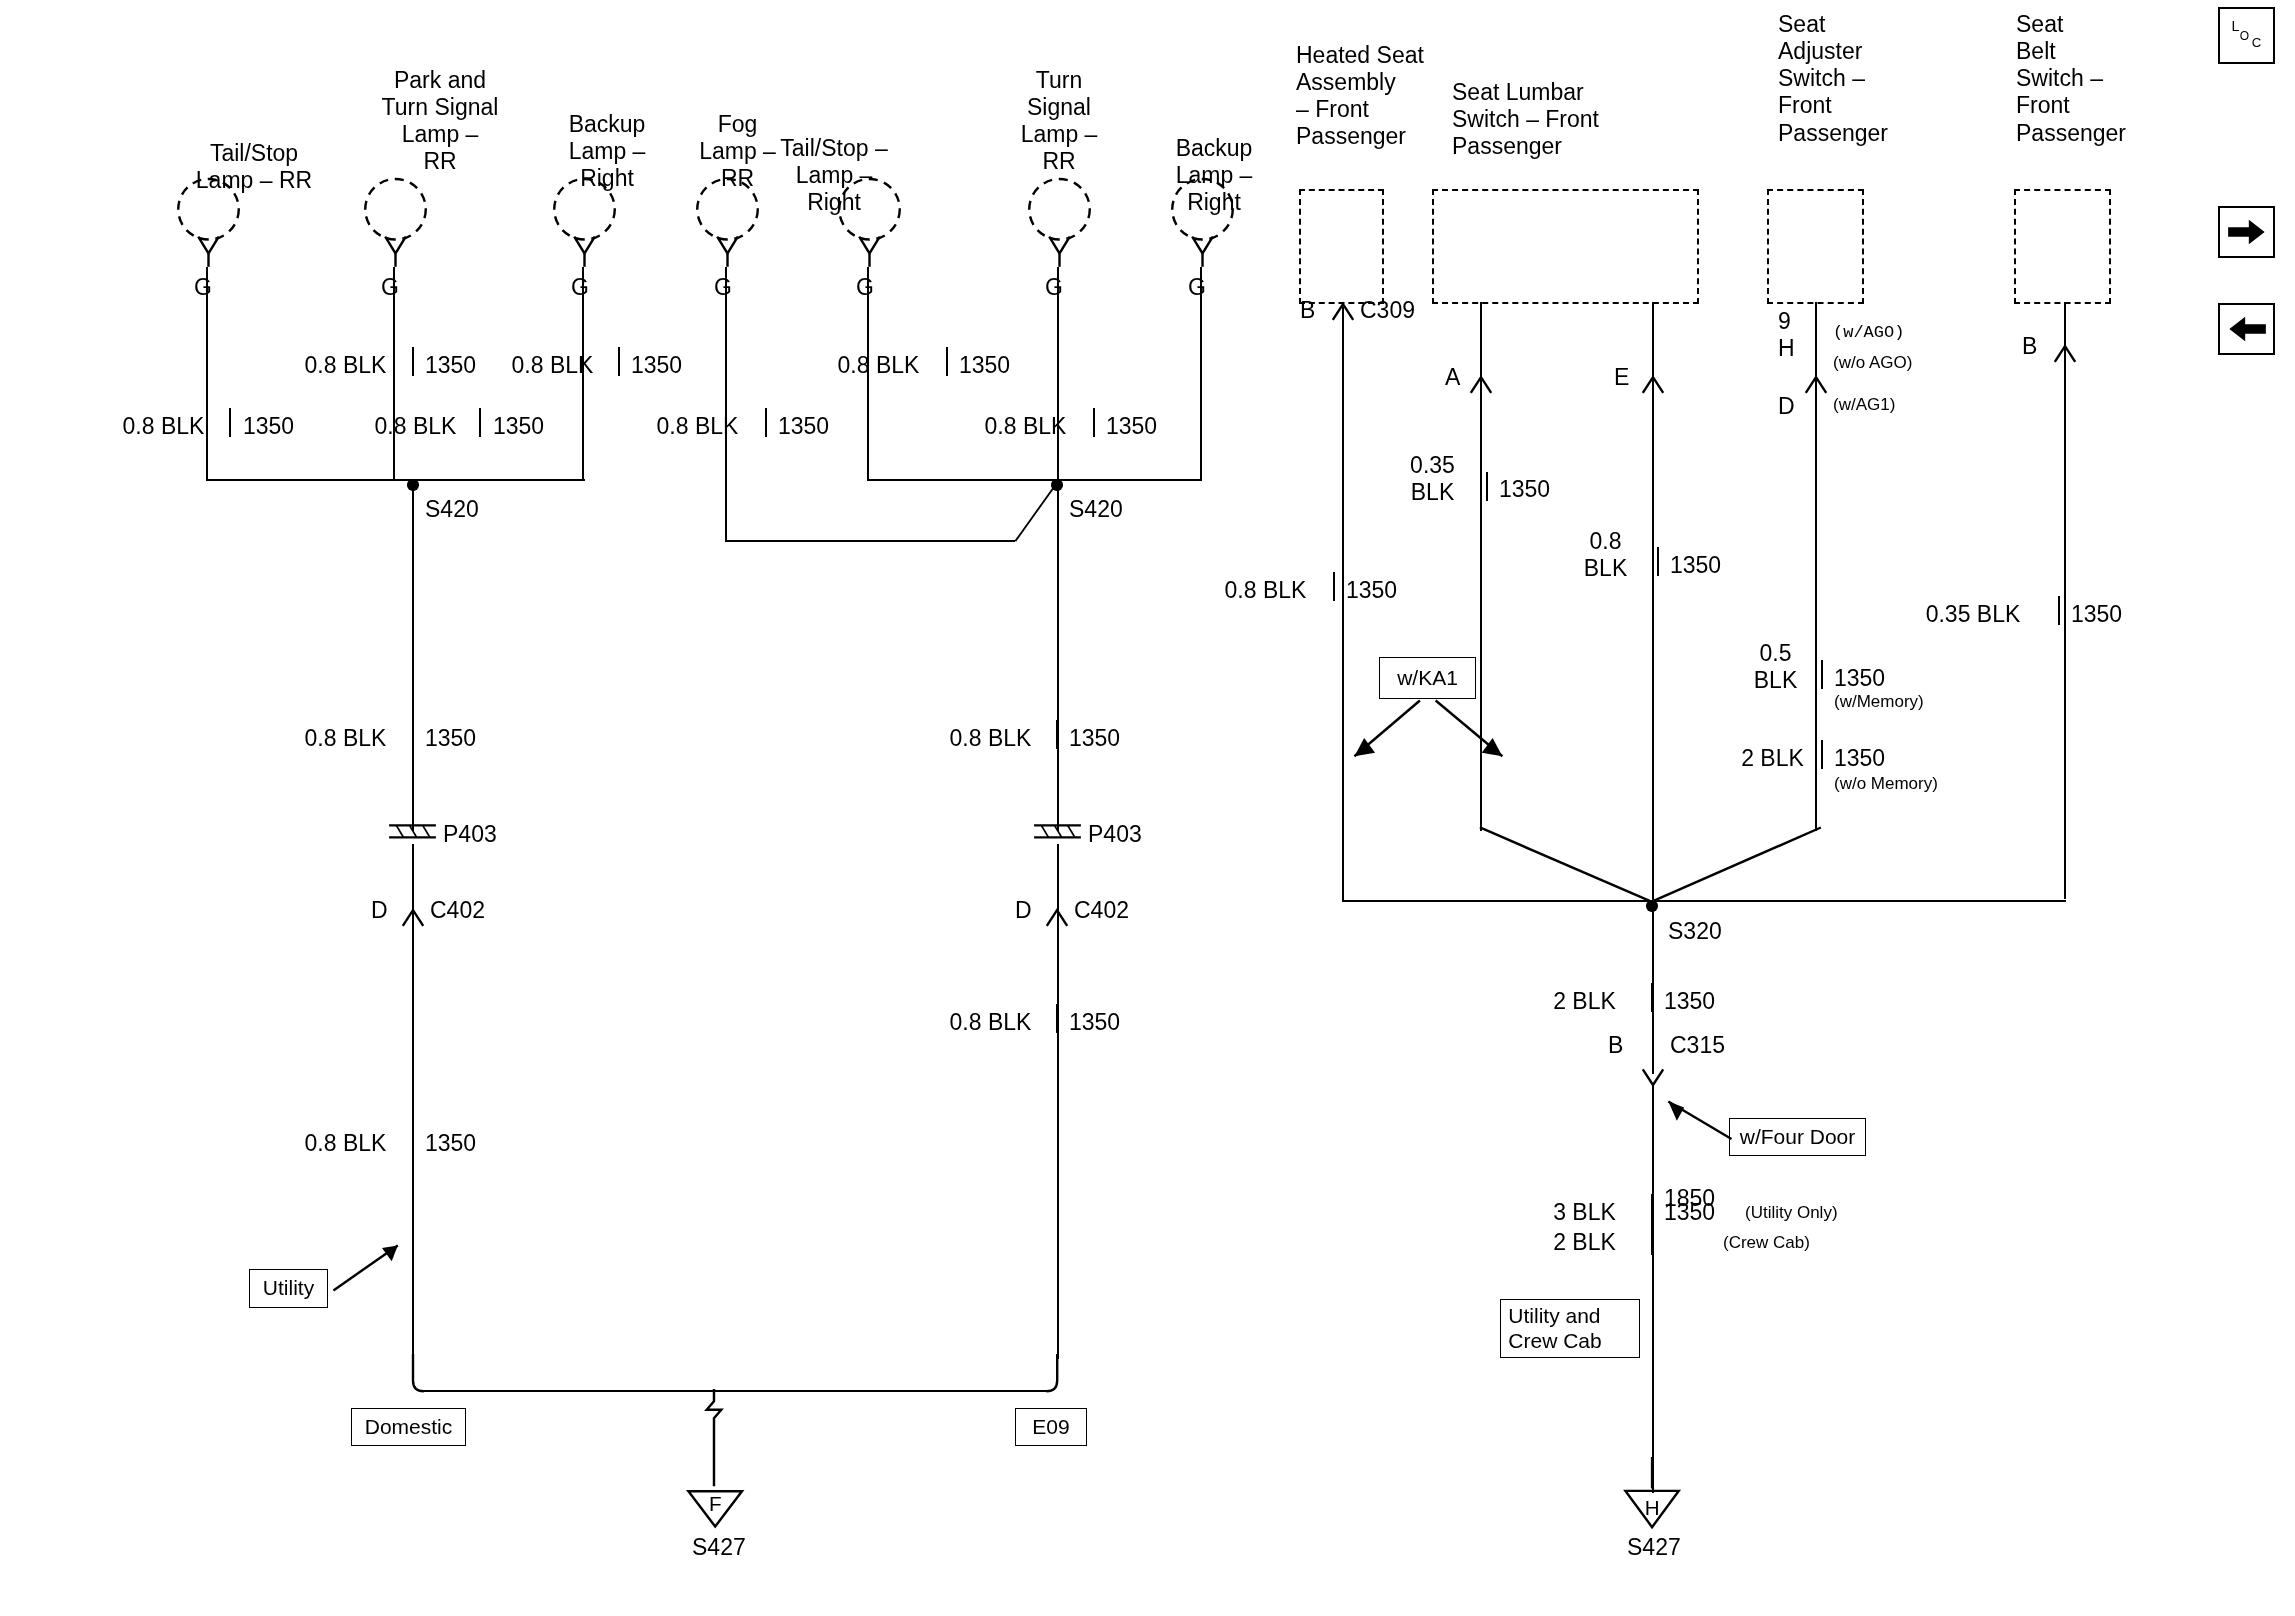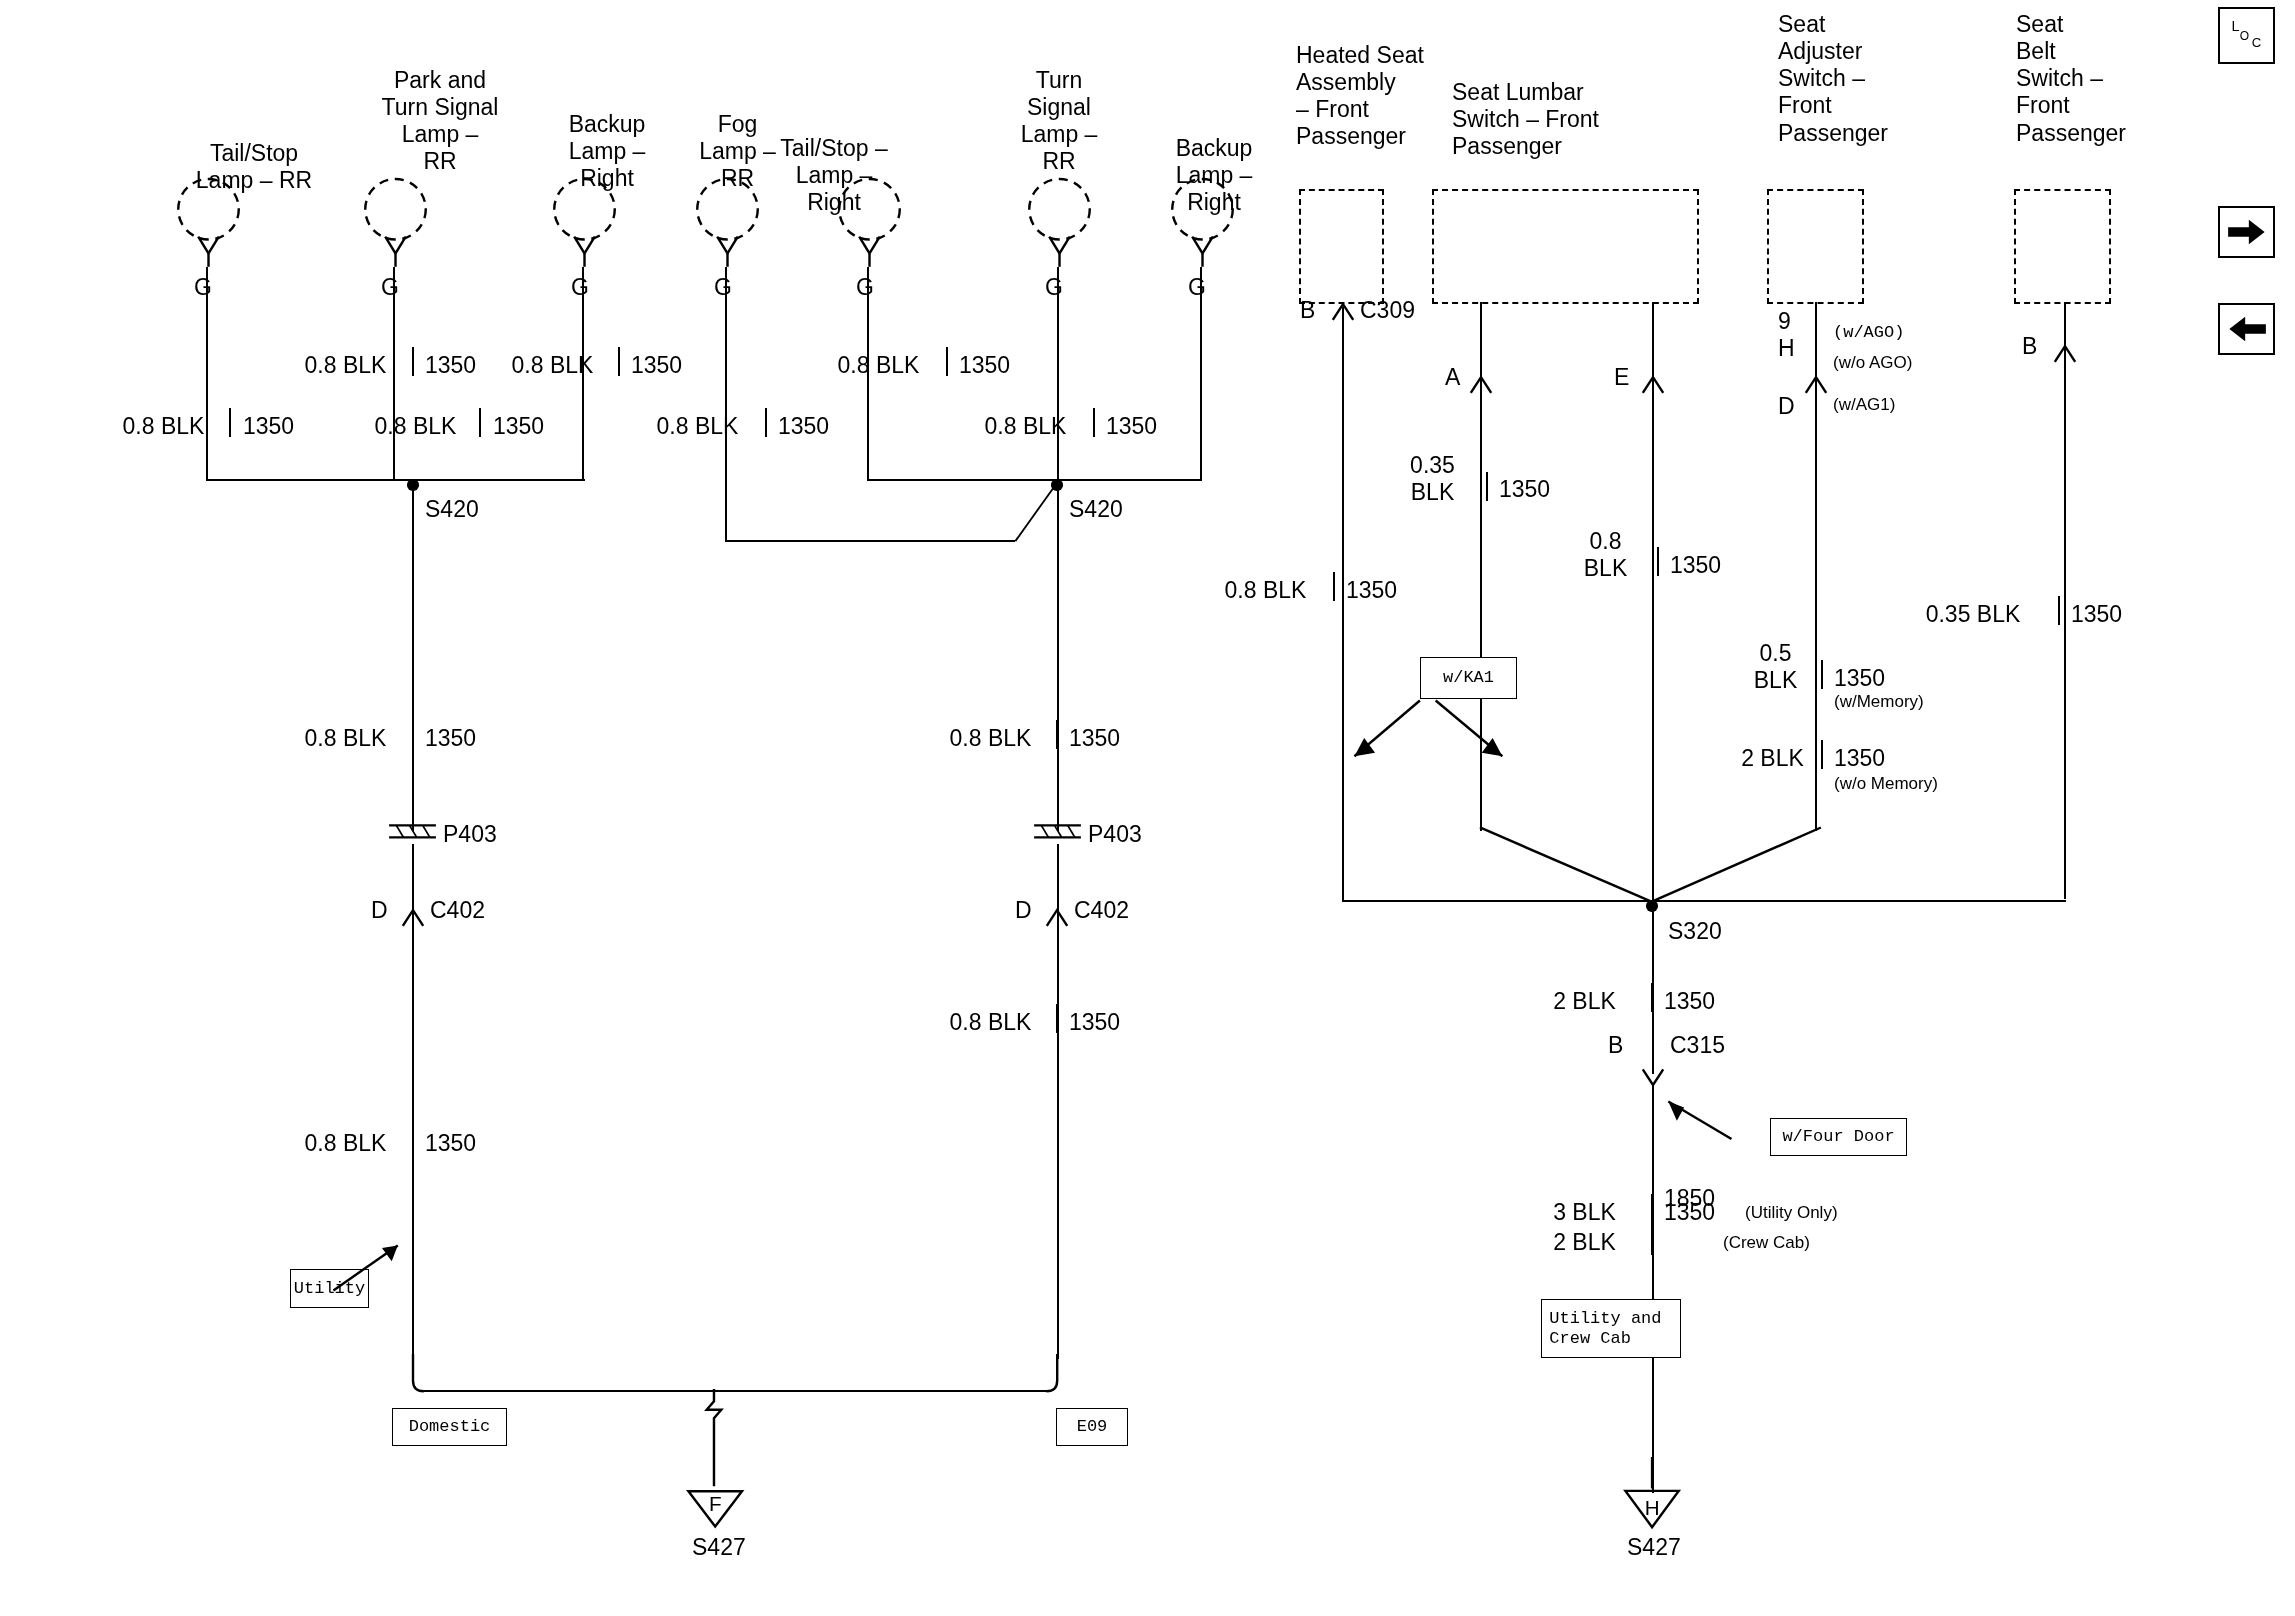--- a/index.html
+++ b/index.html
@@ -26,30 +26,29 @@
   }
   .t28 { font-size: 23px; }
   .t20 { font-size: 17px; }
   .center { text-align: center; margin-top: 44px; }
   .right { text-align: center; }
   .boxlbl {
     position: absolute;
     border: 1.8px solid #000000;
     box-sizing: border-box;
     background: #ffffff;
-    font-family: Liberation Mono, monospace;
-    font-size: 17px;
+    font-family: Liberation Sans, sans-serif;
+    font-size: 21px;
     color: #000;
     display: flex;
     align-items: center;
     justify-content: center;
     text-align: center;
     line-height: 1.15;
     padding: 1.2px 3.6px;
-    margin-left: 41px;
   }
   .dashbox {
     position: absolute;
     border: 2.4px dashed #000000;
     box-sizing: border-box;
     background: #ffffff;
   }
   .vline {
     position: absolute;
     background: #000000;

